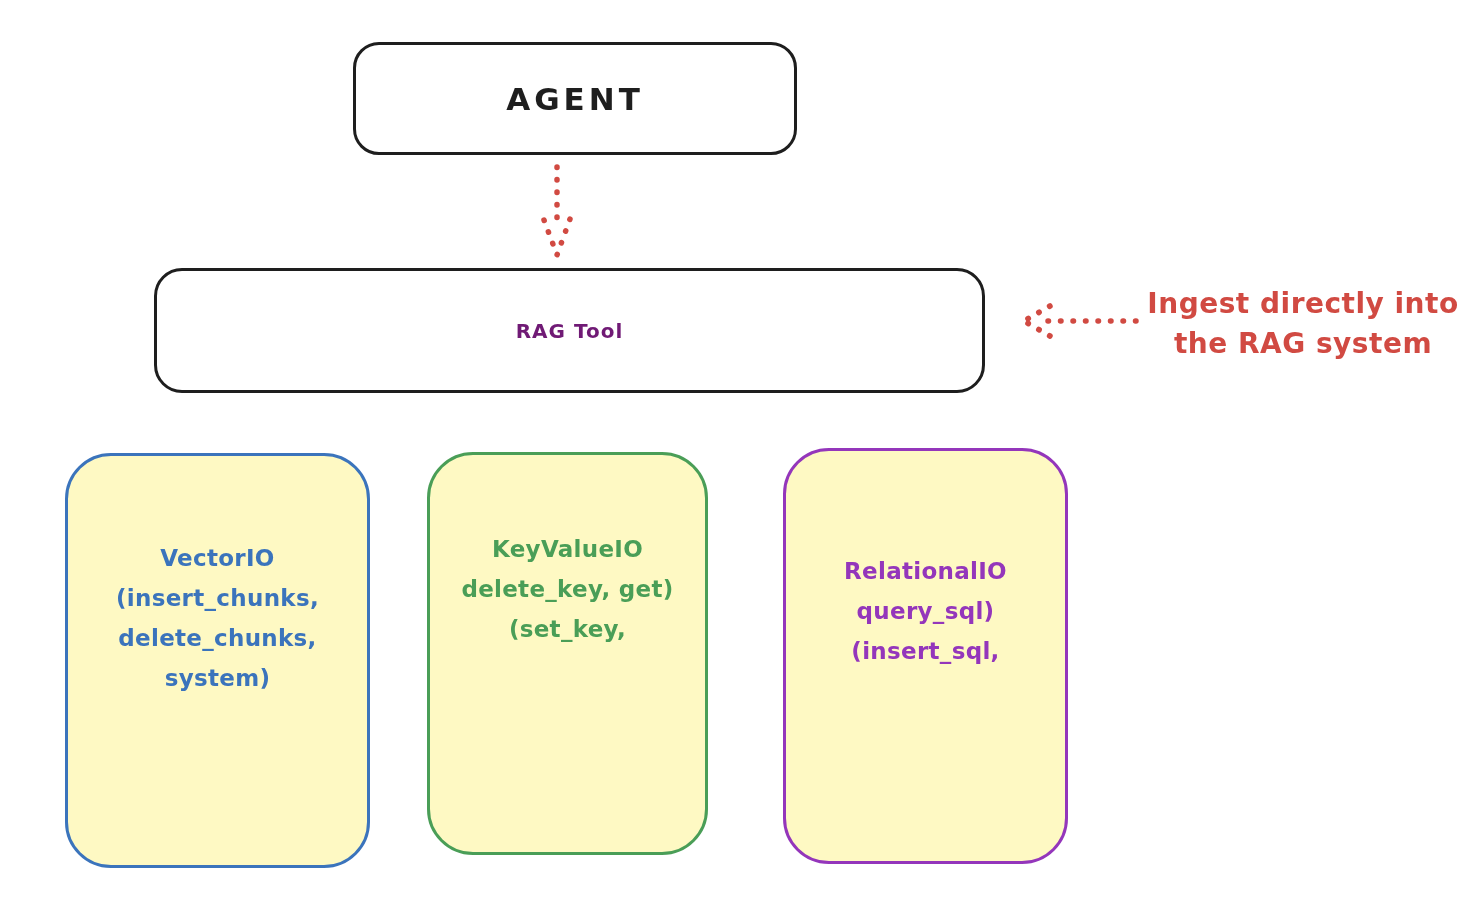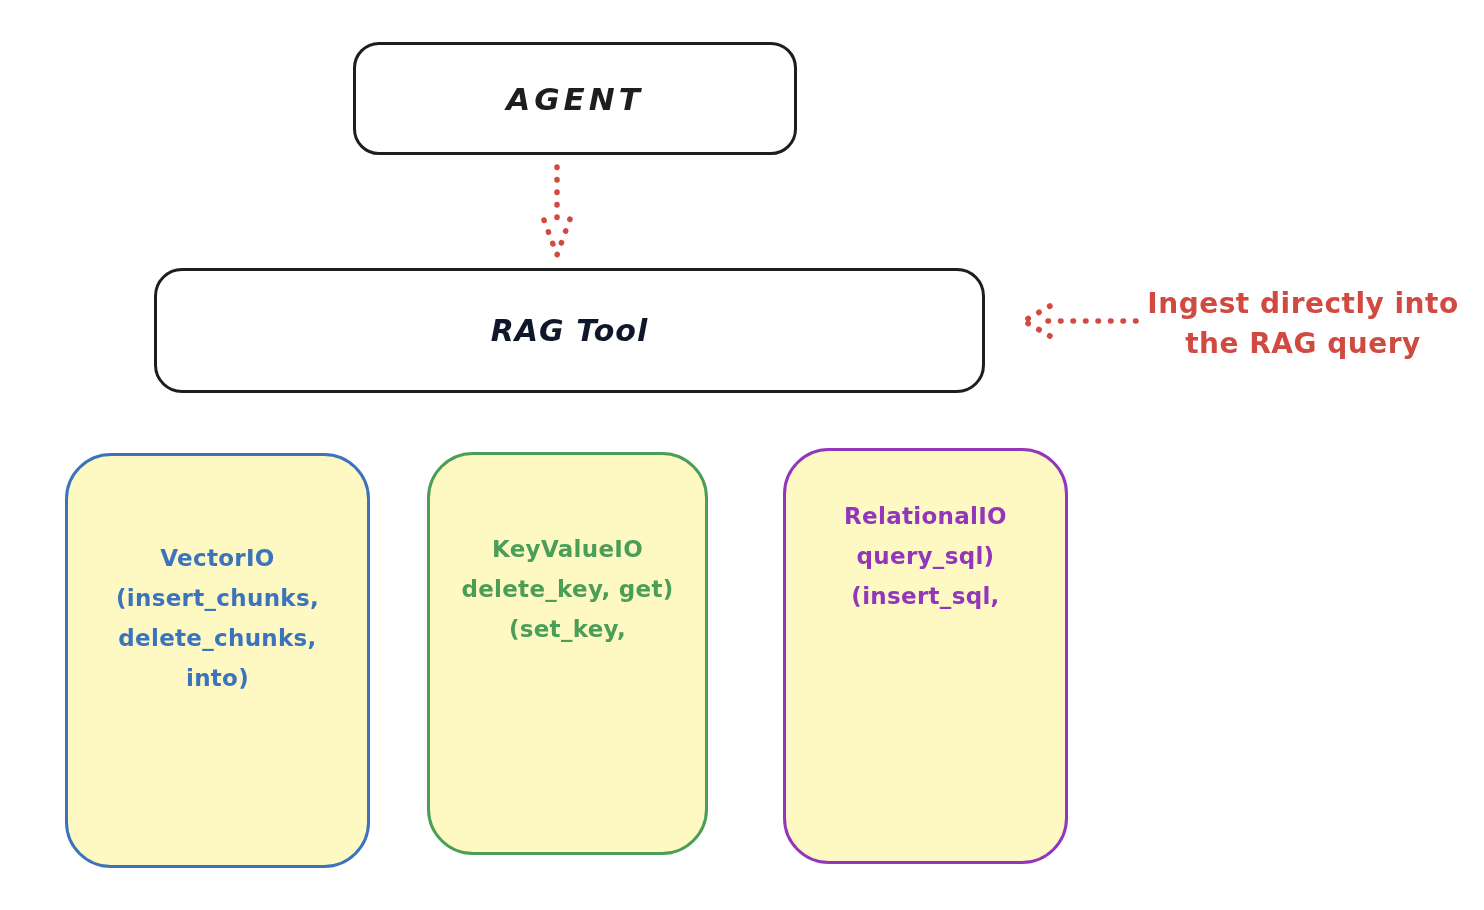--- a/index.html
+++ b/index.html
@@ -15,43 +15,42 @@
     overflow: hidden;
     font-family: "DejaVu Sans", sans-serif;
   }
   .node {
     position: absolute;
     box-sizing: border-box;
     background: #ffffff;
     display: flex;
     align-items: center;
     justify-content: center;
-    font-style: italic;
   }
   .agent-box {
     left: 353px; top: 42px;
     width: 444px; height: 113px;
     border: 3.5px solid #1e1e1e;
     border-radius: 26px;
   }
   .agent-label {
     color: #1e1e1e;
     font-size: 31px;
     font-weight: 700;
     letter-spacing: 4px;
   }
   .rag-box {
     left: 154px; top: 268px;
     width: 831px; height: 125px;
     border: 3.5px solid #1e1e1e;
     border-radius: 28px;
   }
   .rag-label {
-    color: #0f172a;
-    font-size: 30px;
+    color: #701a75;
+    font-size: 20px;
     font-weight: 600;
     letter-spacing: 1px;
   }
   .arrow-svg {
     position: absolute;
     overflow: visible;
   }
   .arrow-down-svg { left: 541px; top: 164px; }
   .arrow-left-svg { left: 1018px; top: 300px; }
   .annotation-text {
@@ -91,21 +90,21 @@
     width: 281px; height: 403px;
     border: 3.5px solid #4a9e57;
     color: #4a9e57;
     padding-top: 74px;
   }
   .relational-box {
     left: 783px; top: 448px;
     width: 285px; height: 416px;
     border: 3.5px solid #9436bb;
     color: #9436bb;
-    padding-top: 45px;
+    padding-top: 100px;
   }
   .index-label {
     margin-top: 40px;
   }
   .box-line { white-space: nowrap; }
 </style>
 </head>
 <body>
 
 <div class="canvas">
@@ -129,28 +128,28 @@
   <svg class="arrow-svg arrow-left-svg" width="122" height="42" viewBox="0 0 122 42">
     <g stroke="#d14a42" stroke-width="5.5" stroke-linecap="round" fill="none" stroke-dasharray="0.5 12">
       <path d="M118 21 L30 21"></path>
       <path d="M32 6 L6 21"></path>
       <path d="M32 36 L6 21"></path>
     </g>
   </svg>
 
   <div class="annotation-text">
     <div>Ingest directly into</div>
-    <div>the RAG query</div>
+    <div>the RAG system</div>
   </div>
 
   <div class="storage-box vector-box">
     <div class="box-line">VectorIO</div>
     <div class="box-line">(insert_chunks,</div>
     <div class="box-line">delete_chunks,</div>
-    <div class="box-line">into)</div>
+    <div class="box-line">system)</div>
   </div>
 
   <div class="storage-box keyvalue-box">
     <div class="box-line">KeyValueIO</div>
     <div class="box-line">delete_key, get)</div>
     <div class="box-line">(set_key,</div>
   </div>
 
   <div class="storage-box relational-box">
     <div class="box-line">RelationalIO</div>

